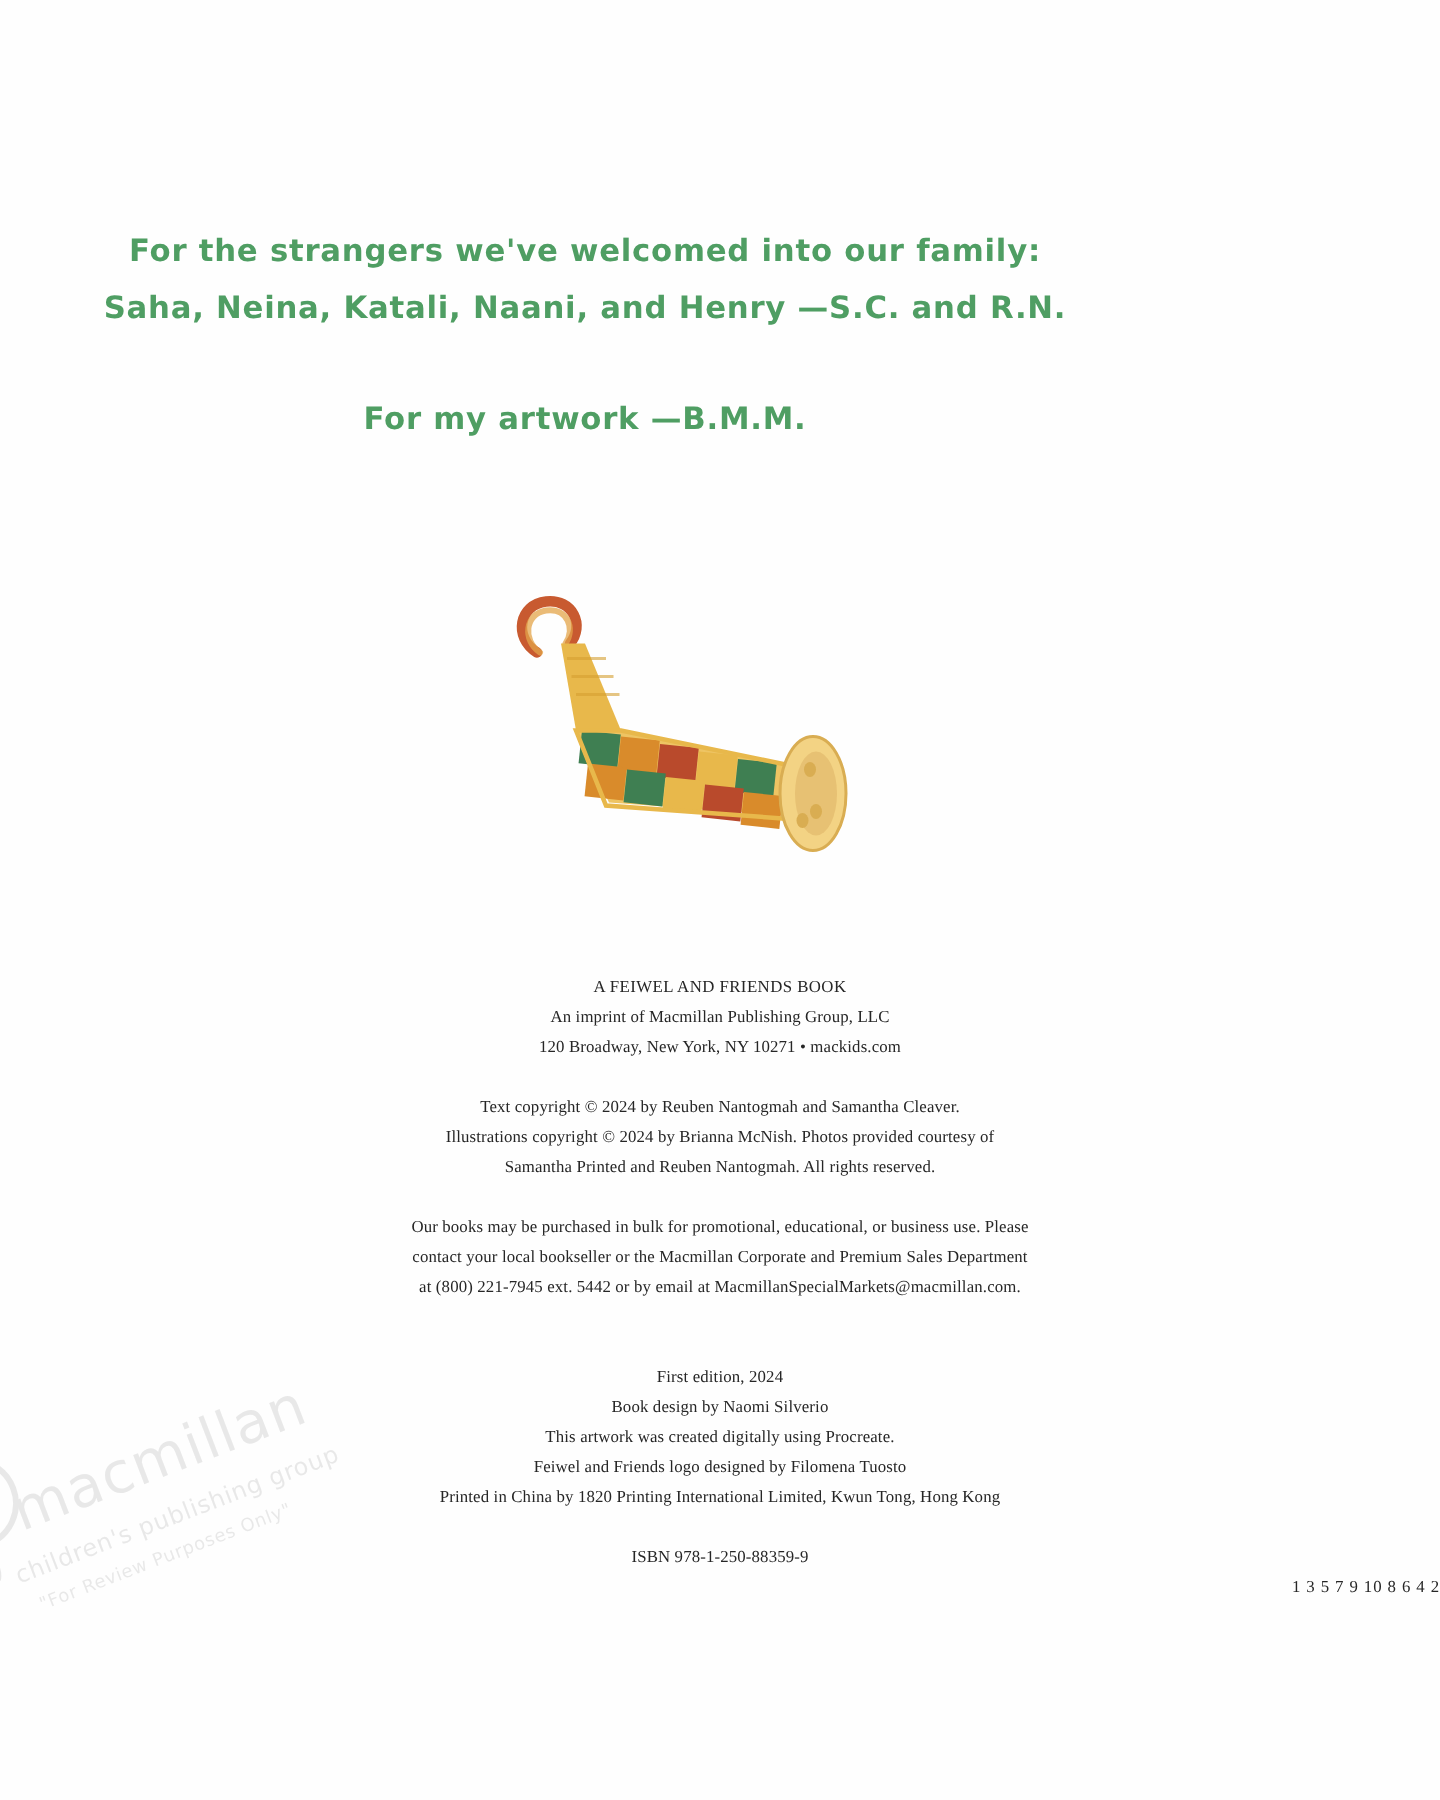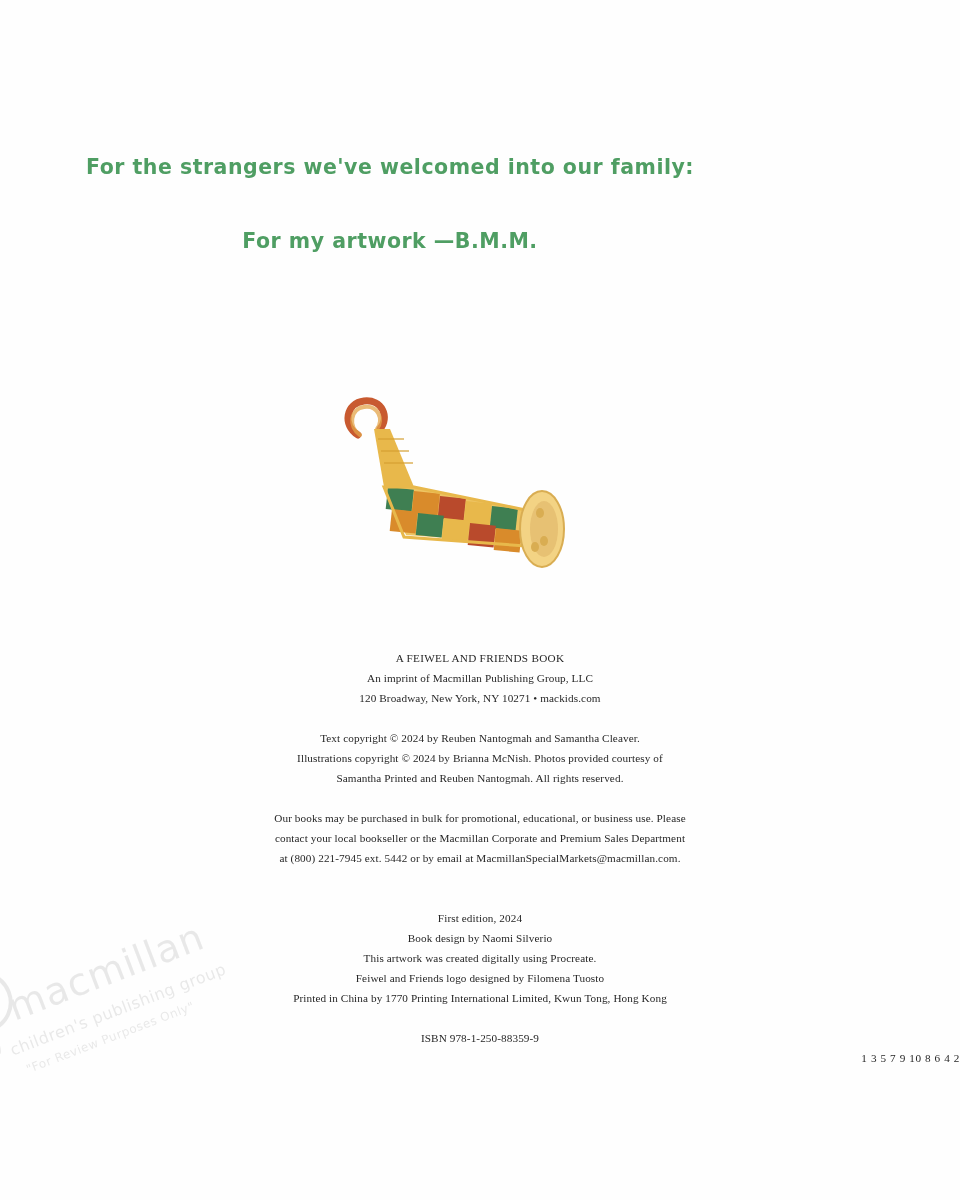--- a/index.html
+++ b/index.html
@@ -120,20 +120,21 @@
     top: 8px;
   }
 </style>
 </head>
 <body>
 
 <div class="page">
 
   <div class="dedication">
     <div class="ded-line">For the strangers we've welcomed into our family:</div>
+    <div class="ded-line">Saha, Neina, Katali, Naani, and Henry —S.C. and R.N.</div>
     <div class="ded-gap"></div>
     <div class="ded-line">For my artwork —B.M.M.</div>
   </div>
 
   <div class="illustration">
     <svg width="300" height="200" viewBox="0 0 300 200" xmlns="http://www.w3.org/2000/svg">
 
       <path d="M28 40 C12 30, 16 8, 34 6 C52 4, 60 22, 50 34" fill="none" stroke="#c85a30" stroke-width="7" stroke-linecap="round"></path>
       <path d="M30 40 C18 32, 20 14, 34 12 C48 10, 54 24, 47 34" fill="none" stroke="#e3a44a" stroke-width="4" stroke-linecap="round" opacity="0.75"></path>
 
@@ -179,21 +180,21 @@
     <div class="blank"></div>
     <p>Our books may be purchased in bulk for promotional, educational, or business use. Please</p>
     <p>contact your local bookseller or the Macmillan Corporate and Premium Sales Department</p>
     <p>at (800) 221-7945 ext. 5442 or by email at MacmillanSpecialMarkets@macmillan.com.</p>
     <div class="blank"></div>
     <div class="blank"></div>
     <p>First edition, 2024</p>
     <p>Book design by Naomi Silverio</p>
     <p>This artwork was created digitally using Procreate.</p>
     <p>Feiwel and Friends logo designed by Filomena Tuosto</p>
-    <p>Printed in China by 1770 Printing International Limited, Kwun Tong, Hong Kong</p>
+    <p>Printed in China by 1820 Printing International Limited, Kwun Tong, Hong Kong</p>
     <div class="blank"></div>
     <p>ISBN 978-1-250-88359-9</p>
     <p class="spaced">1   3   5   7   9   10   8   6   4   2</p>
   </div>
 
   <div class="watermark">
     <svg class="wm-balloon" width="70" height="88" viewBox="0 0 70 88" xmlns="http://www.w3.org/2000/svg">
       <circle cx="34" cy="32" r="29" fill="none" stroke="#b9b9b9" stroke-width="4"></circle>
       <path d="M34 61 C30 70, 38 76, 32 86" fill="none" stroke="#b9b9b9" stroke-width="3"></path>
       <path d="M20 26 C26 18, 42 18, 48 26" fill="none" stroke="#b9b9b9" stroke-width="3"></path>

